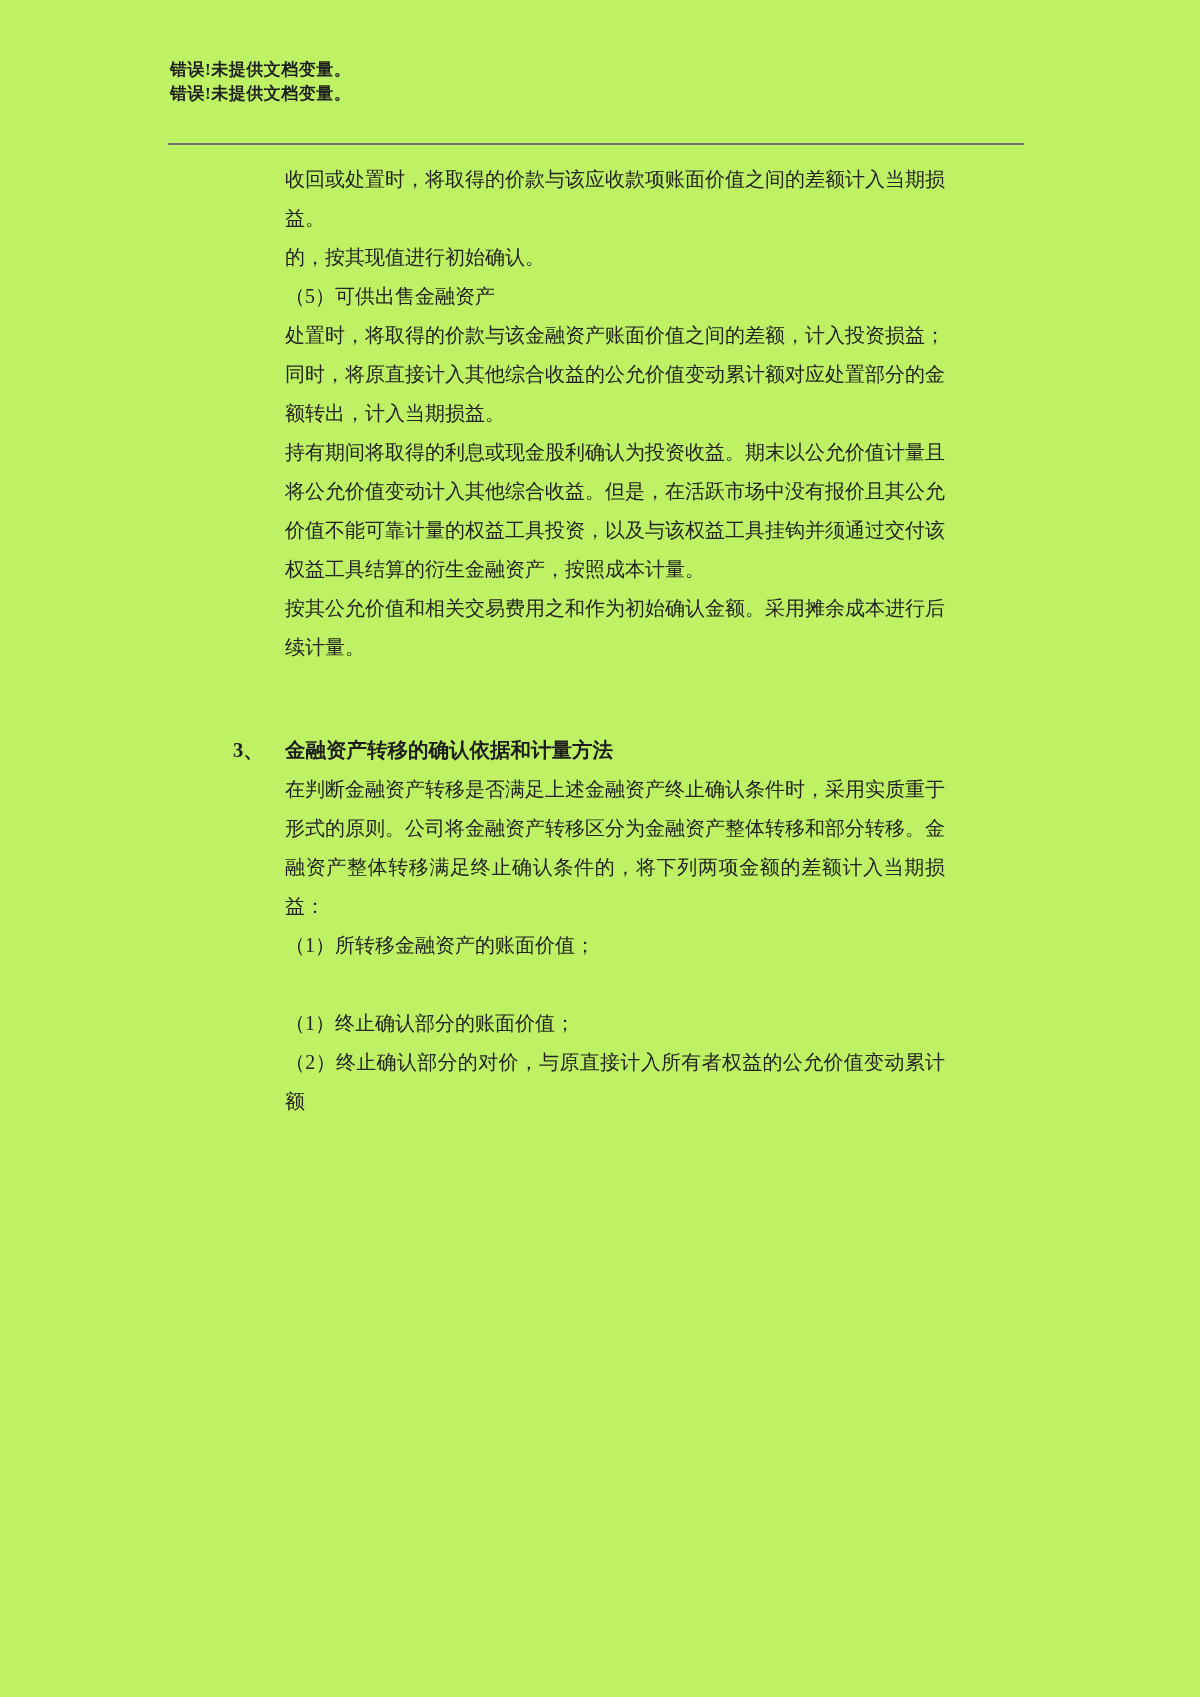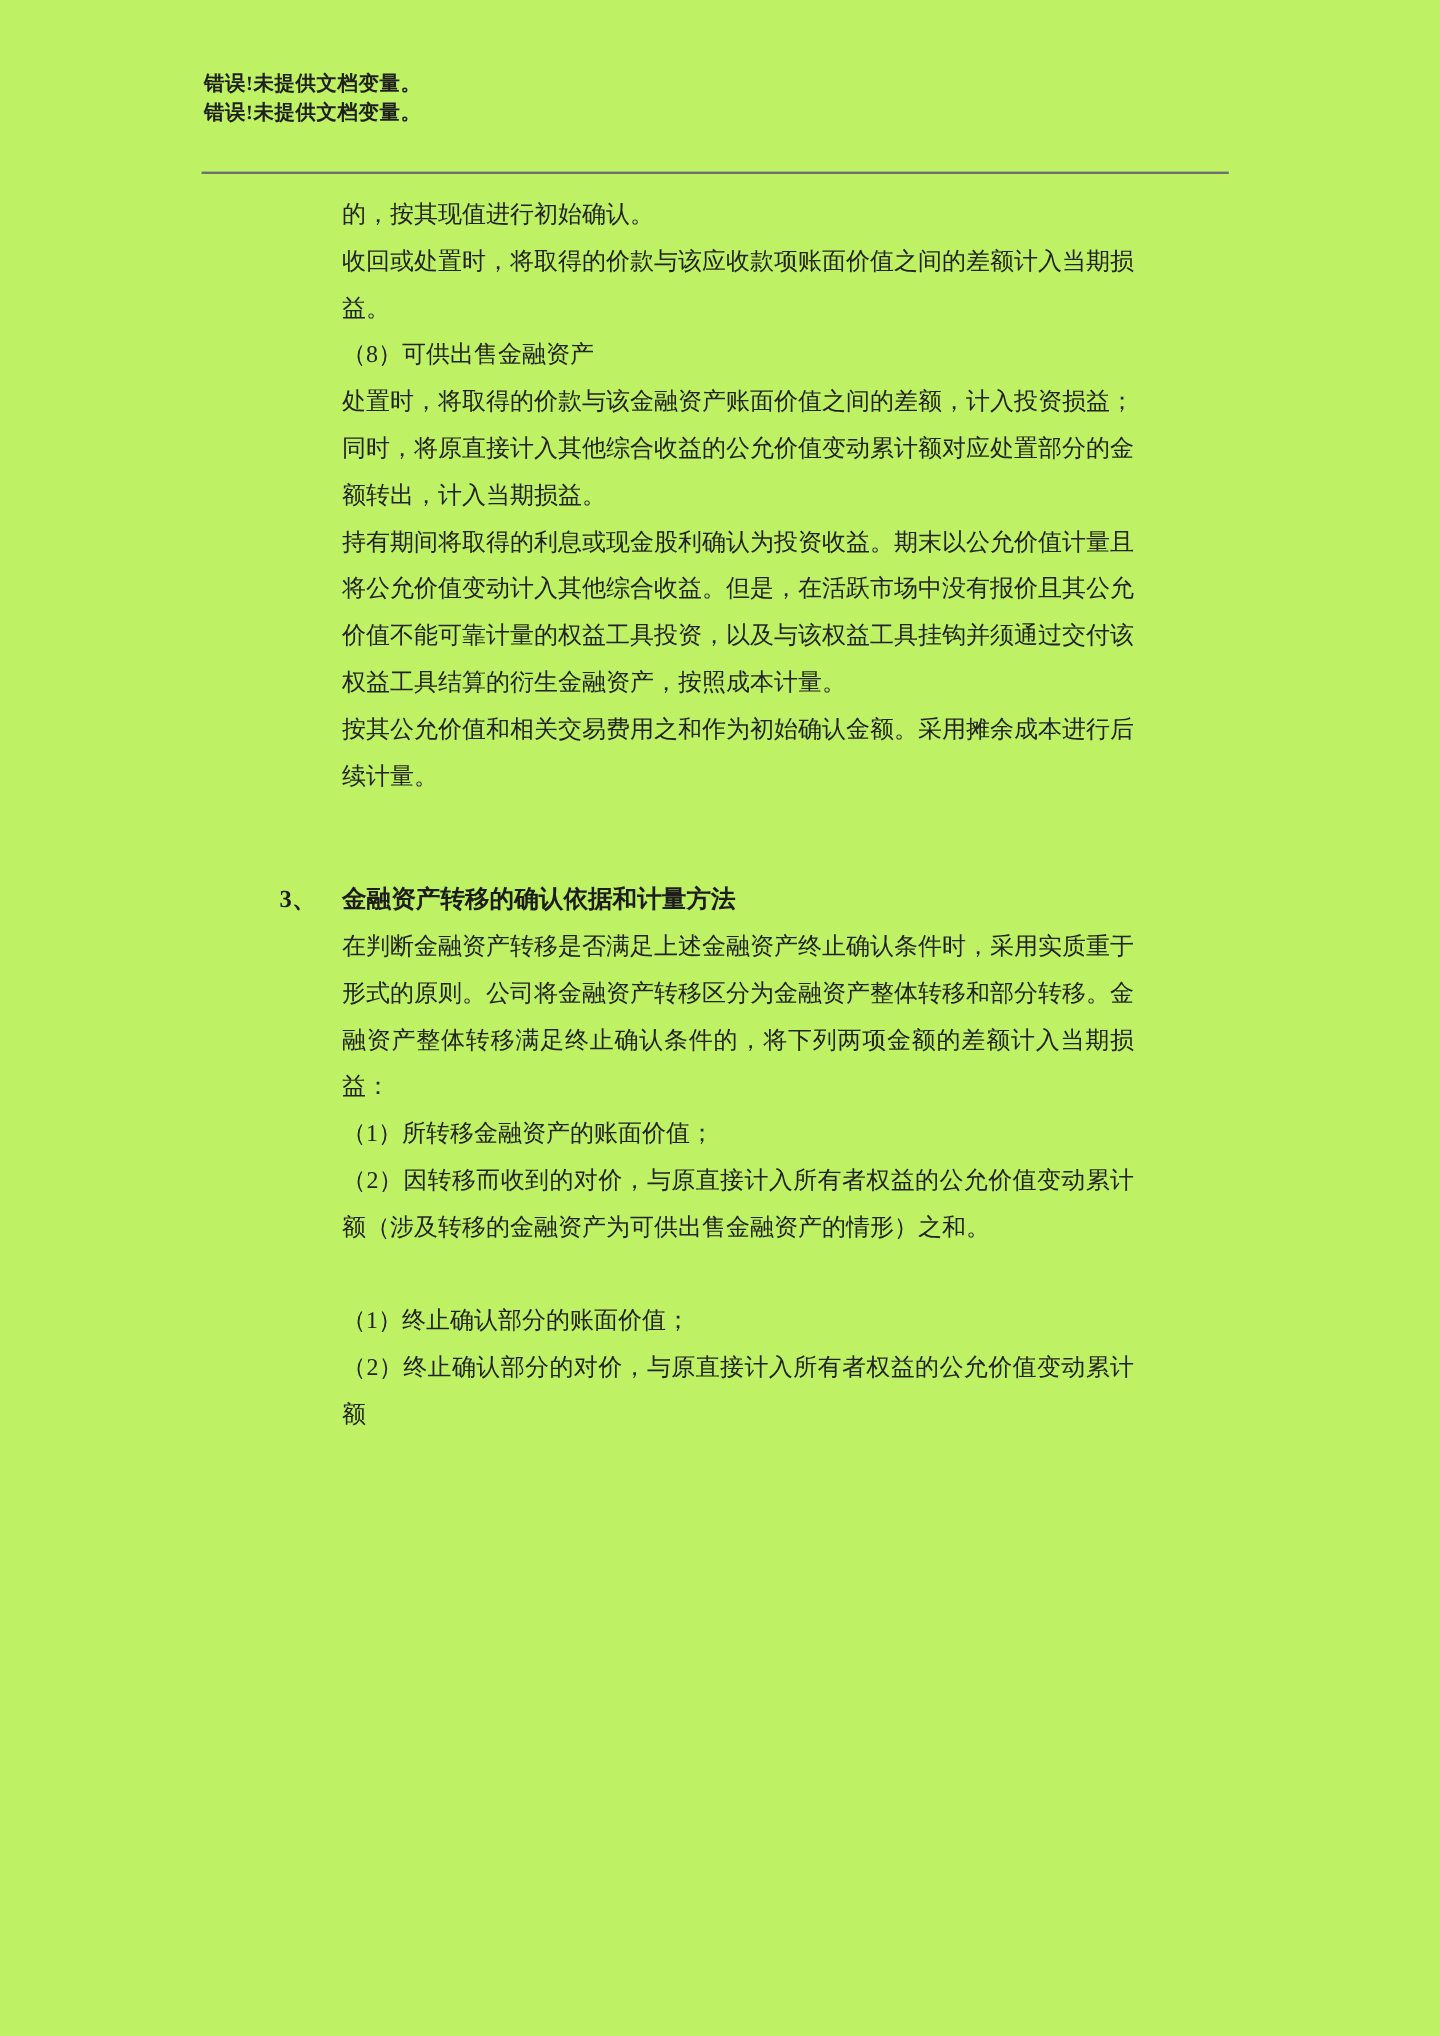--- a/index.html
+++ b/index.html
@@ -76,28 +76,27 @@
 
 <div class="page">
 
   <div class="hdr">
     <div class="hdr-line bold">错误!未提供文档变量。</div>
     <div class="hdr-line bold">错误!未提供文档变量。</div>
     <div class="hdr-rule"></div>
   </div>
 
   <div class="doc-body" id="doc-body">
+      <p class="para">收回或处置时，将取得的价款与该应收款项账面价值之间的差额计入当期损益。</p>
       <p class="para">的，按其现值进行初始确认。</p>
-      <p class="para">收回或处置时，将取得的价款与该应收款项账面价值之间的差额计入当期损益。</p>
-      <p class="para">（8）可供出售金融资产</p>
+      <p class="para">（5）可供出售金融资产</p>
       <p class="para">处置时，将取得的价款与该金融资产账面价值之间的差额，计入投资损益；同时，将原直接计入其他综合收益的公允价值变动累计额对应处置部分的金额转出，计入当期损益。</p>
       <p class="para">持有期间将取得的利息或现金股利确认为投资收益。期末以公允价值计量且将公允价值变动计入其他综合收益。但是，在活跃市场中没有报价且其公允价值不能可靠计量的权益工具投资，以及与该权益工具挂钩并须通过交付该权益工具结算的衍生金融资产，按照成本计量。</p>
       <p class="para">按其公允价值和相关交易费用之和作为初始确认金额。采用摊余成本进行后续计量。</p>
       <div class="heading"><span class="heading-num">3、</span><span>金融资产转移的确认依据和计量方法</span></div>
       <p class="para">在判断金融资产转移是否满足上述金融资产终止确认条件时，采用实质重于形式的原则。公司将金融资产转移区分为金融资产整体转移和部分转移。金融资产整体转移满足终止确认条件的，将下列两项金额的差额计入当期损益：</p>
       <p class="para">（1）所转移金融资产的账面价值；</p>
-      <p class="para">（2）因转移而收到的对价，与原直接计入所有者权益的公允价值变动累计额（涉及转移的金融资产为可供出售金融资产的情形）之和。</p>
       <div class="spacer"></div>
       <p class="para">（1）终止确认部分的账面价值；</p>
       <p class="para">（2）终止确认部分的对价，与原直接计入所有者权益的公允价值变动累计额</p>
     </div>
 
 </div>
 
 </body></html>

